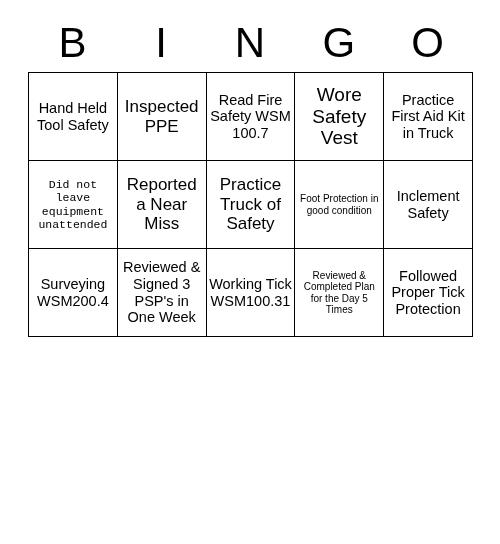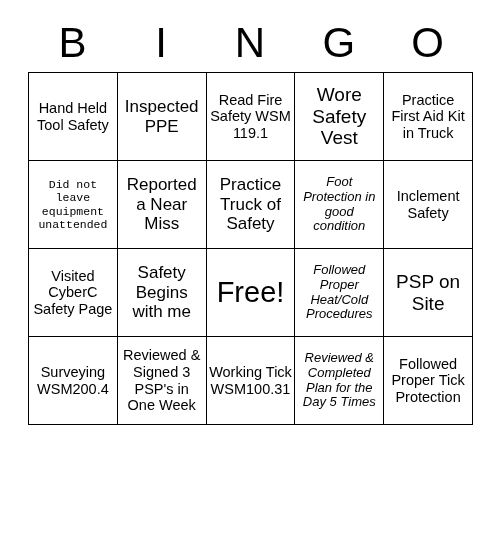--- a/index.html
+++ b/index.html
@@ -53,21 +53,21 @@
     overflow: hidden;
   }
   .cell-text {
     display: block;
     width: 100%;
     line-height: 1.14;
     word-wrap: break-word;
   }
   
   .fs-xs  { font-size: 11.5px; font-family: Liberation Mono, monospace; }
-  .fs-s   { font-size: 13px; font-style: italic; }
+  .fs-s   { font-size: 10px; }
   .fs-m   { font-size: 14.5px; }
   .fs-l   { font-size: 17px; }
   .fs-xl  { font-size: 19px; }
   .fs-xxl { font-size: 29px; }
 </style>
 </head>
 <body>
 
 <div class="card">
 
@@ -82,21 +82,21 @@
   <table class="grid">
     <tbody>
       <tr>
         <td>
             <span class="cell-text fs-m">Hand Held Tool Safety</span>
           </td>
         <td>
             <span class="cell-text fs-l">Inspected PPE</span>
           </td>
         <td>
-            <span class="cell-text fs-m">Read Fire Safety WSM 119.1</span>
+            <span class="cell-text fs-m">Read Fire Safety WSM 100.7</span>
           </td>
         <td>
             <span class="cell-text fs-xl">Wore Safety Vest</span>
           </td>
         <td>
             <span class="cell-text fs-m">Practice First Aid Kit in Truck</span>
           </td>
       </tr>
       <tr>
         <td>
@@ -110,37 +110,20 @@
           </td>
         <td>
             <span class="cell-text fs-s">Foot Protection in good condition</span>
           </td>
         <td>
             <span class="cell-text fs-m">Inclement Safety</span>
           </td>
       </tr>
       <tr>
         <td>
-            <span class="cell-text fs-m">Visited CyberC Safety Page</span>
-          </td>
-        <td>
-            <span class="cell-text fs-l">Safety Begins with me</span>
-          </td>
-        <td>
-            <span class="cell-text fs-xxl">Free!</span>
-          </td>
-        <td>
-            <span class="cell-text fs-s">Followed Proper Heat/Cold Procedures</span>
-          </td>
-        <td>
-            <span class="cell-text fs-xl">PSP on Site</span>
-          </td>
-      </tr>
-      <tr>
-        <td>
             <span class="cell-text fs-m">Surveying WSM200.4</span>
           </td>
         <td>
             <span class="cell-text fs-m">Reviewed &amp; Signed 3 PSP's in One Week</span>
           </td>
         <td>
             <span class="cell-text fs-m">Working Tick WSM100.31</span>
           </td>
         <td>
             <span class="cell-text fs-s">Reviewed &amp; Completed Plan for the Day 5 Times</span>

